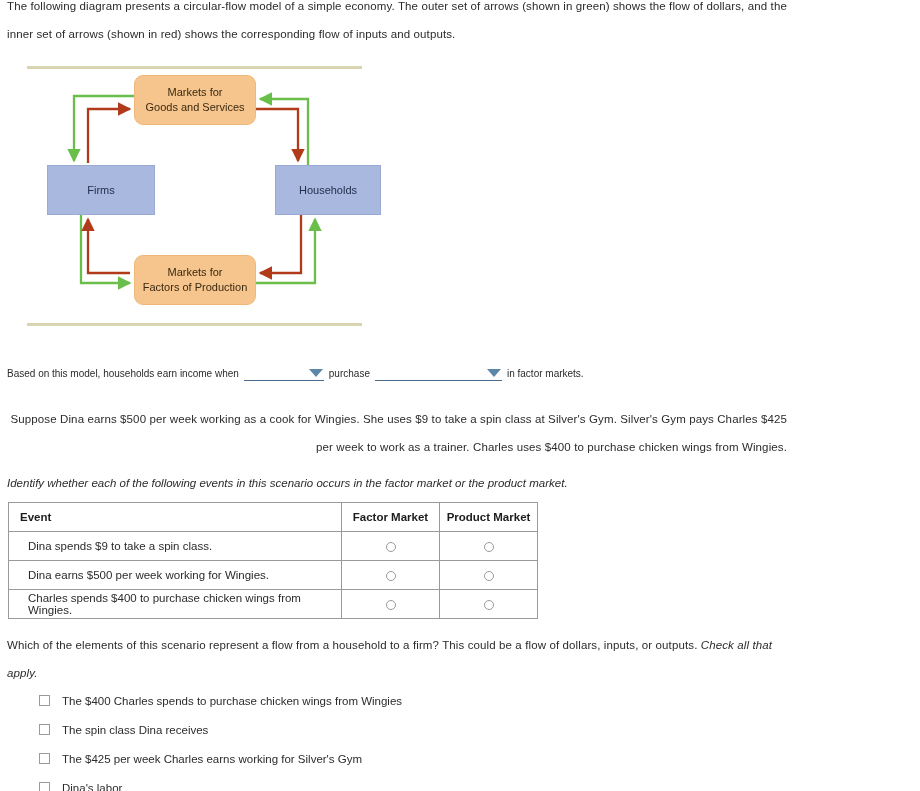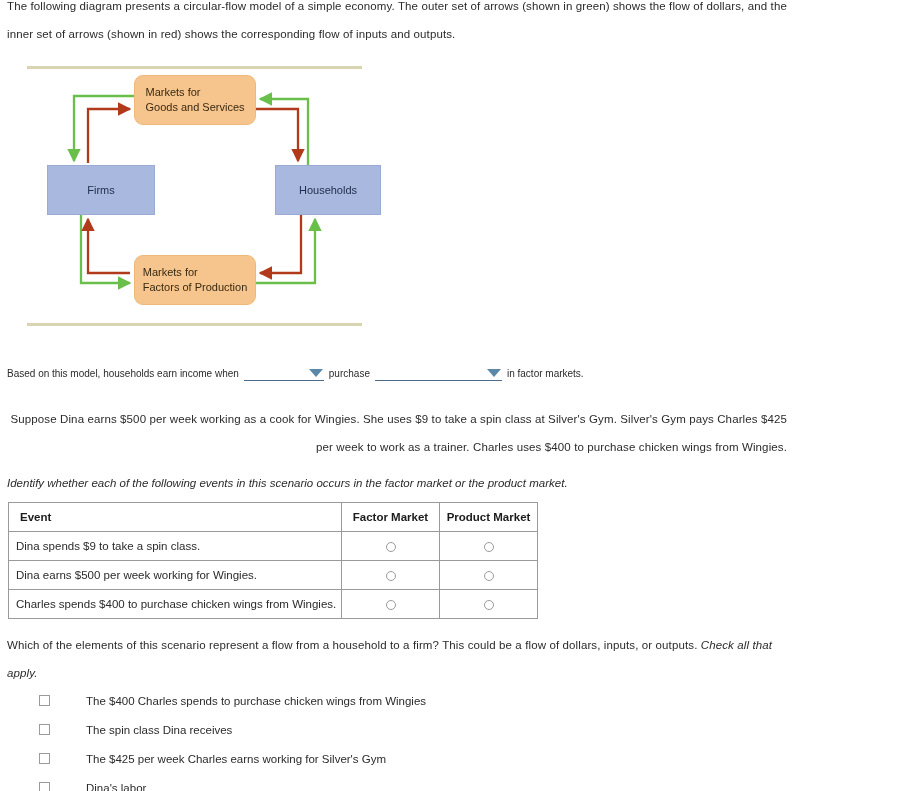--- a/index.html
+++ b/index.html
@@ -52,20 +52,21 @@
     background: #d9d4b2;
   }
   .rule.top { top: 18px; }
   .rule.bottom { top: 275px; }
 
   .node {
     position: absolute;
     display: flex;
     align-items: center;
     justify-content: center;
+    text-align: center;
     font-size: 11px;
     color: #2d2d2d;
     line-height: 15px;
     z-index: 6;
   }
   .node.blue {
     background: #a8b8de;
     color: #22304f;
     border: 1px solid #9aaad4;
     margin-left: 20px;
@@ -134,21 +135,21 @@
     height: 29px;
     vertical-align: middle;
   }
   .tbl th {
     font-weight: bold;
     color: #1c1c1c;
     font-size: 11.5px;
   }
   .tbl th.ev { text-align: left; padding-left: 11px; }
   .tbl th.mk { text-align: center; width: 98px; }
-  .tbl td.ev { text-align: left; padding-left: 7px; color: #2b2b2b; }
+  .tbl td.ev { text-align: left; padding-left: 19px; color: #2b2b2b; }
   .tbl td.mk { text-align: center; }
 
   .radio {
     display: inline-block;
     width: 10px; height: 10px;
     border: 1px solid #9b9b9b;
     border-radius: 50%;
     background: #fff;
     cursor: pointer;
     vertical-align: middle;
@@ -156,21 +157,20 @@
 
   
   .cb-list {
     position: absolute;
     left: 39px; top: 686px;
   }
   .cb-row {
     display: flex;
     align-items: center;
     height: 29px;
-    gap: 24px;
   }
   .cbox {
     width: 11px; height: 11px;
     border: 1px solid #9b9b9b;
     background: #fff;
     margin-right: 12px;
     flex: 0 0 auto;
     cursor: pointer;
   }
   .cb-label { font-size: 11.5px; color: #2b2b2b; }

